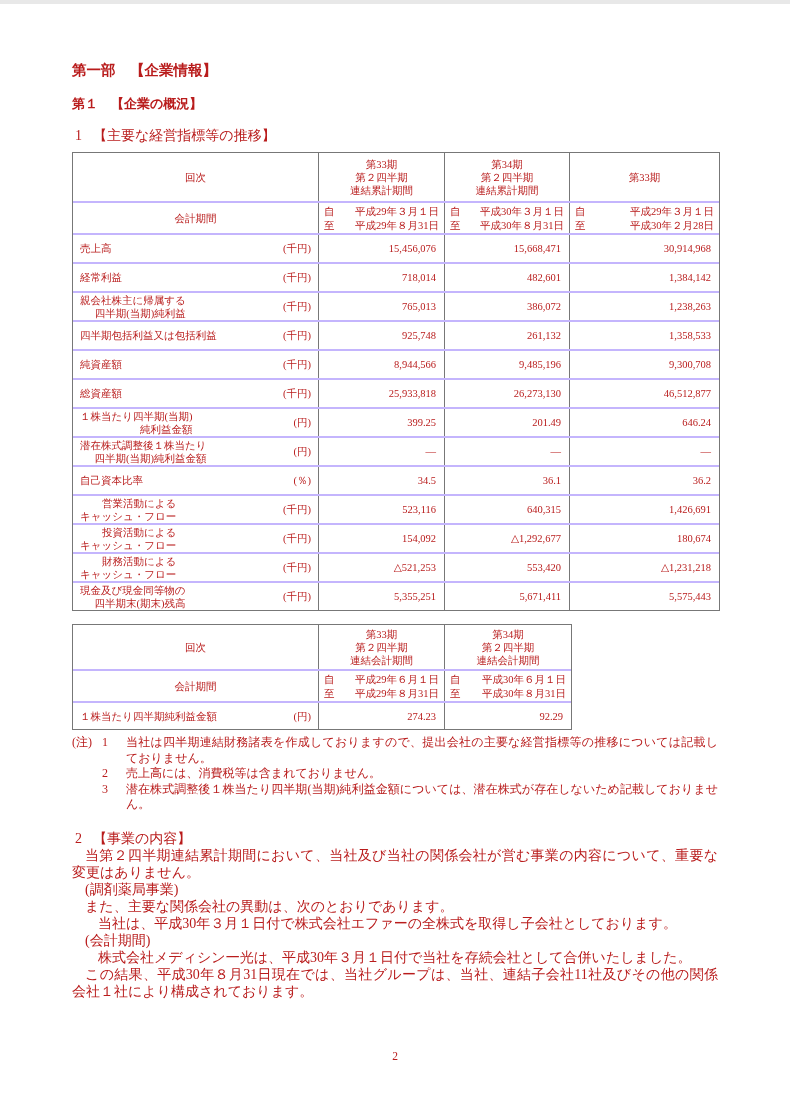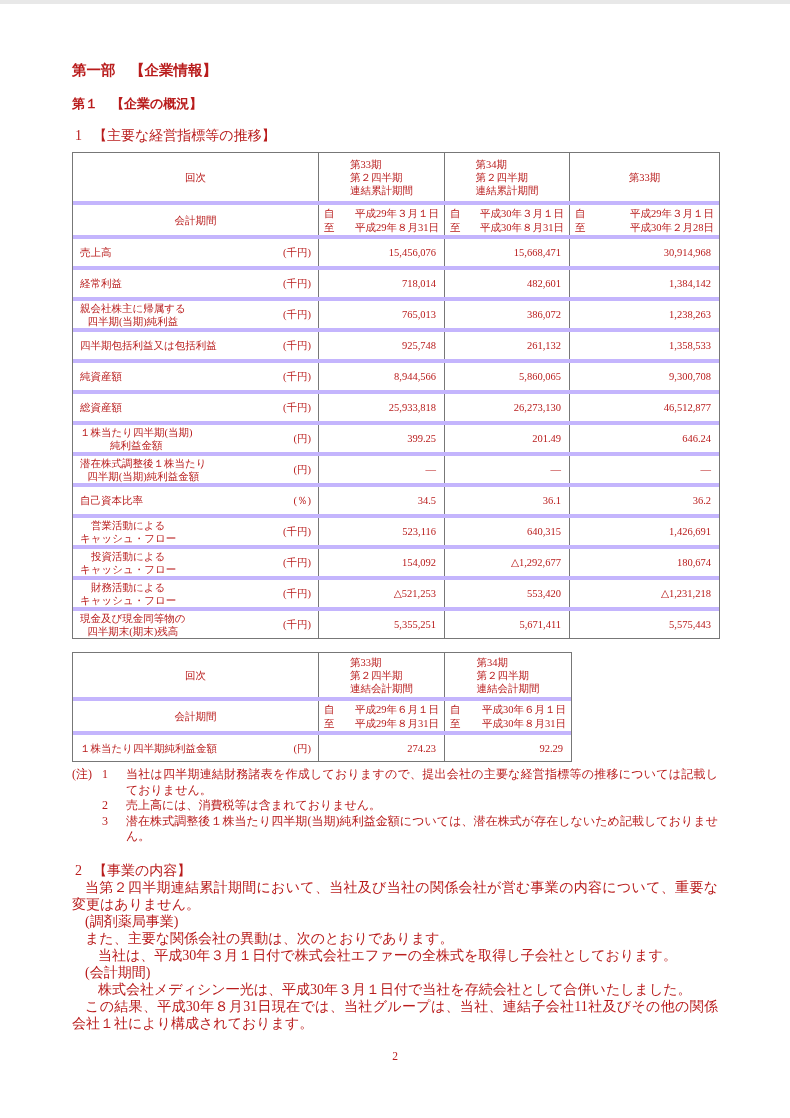--- a/index.html
+++ b/index.html
@@ -19,41 +19,41 @@
   .h-chapter { margin-top:16px; font-size:13px; font-weight:bold; line-height:18px; }
   .h-sec { margin-top:15px; font-size:14px; line-height:16px; }
   .h-sec .sec-no { display:inline-block; padding-left:3px; margin-right:11px; }
   .h-sec2 { margin-top:18px; }
 
   
   .tbl { border:1px solid #777; font-size:10.5px; line-height:13px; }
   .tbl1 { margin-top:8px; width:648px; box-sizing:border-box; }
   .tbl2 { margin-top:13px; width:500px; box-sizing:border-box; }
   .tr { display:flex; }
-  .tr + .tr { border-top:4px solid #c4b5fd; }
+  .tr + .tr { border-top:2px solid #c4b5fd; }
   .td { box-sizing:border-box; flex:none; }
   .td + .td { border-left:1px solid #777; }
 
   .tbl1 .c0 { width:245px; }
   .tbl1 .c1 { width:126px; }
   .tbl1 .c2 { width:125px; }
   .tbl1 .c3 { width:150px; }
   .tbl2 .c0 { width:245px; }
   .tbl2 .c1 { width:126px; }
   .tbl2 .c2 { width:127px; }
 
   .tbl1 .hdr { height:48px; }
   .tbl2 .hdr { height:44px; }
   .acct { height:30px; }
   .tbl1 .data { height:27px; }
   .tbl2 .data { height:26px; }
 
-  .center-cell { display:flex; align-items:center; justify-content:center; white-space:pre-line; }
+  .center-cell { display:flex; align-items:center; justify-content:center; text-align:center; white-space:pre-line; }
   .label-cell { display:flex; align-items:center; justify-content:space-between; padding:0 7px; }
-  .label-cell .lbl { white-space:pre-line; text-align:center; }
+  .label-cell .lbl { white-space:pre-line; text-align:right; }
   .num-cell { display:flex; align-items:center; justify-content:flex-end; padding-right:8px; }
   .date-cell { display:flex; flex-direction:column; justify-content:center; row-gap:1px; padding:0 5px; }
   .date-line { display:flex; justify-content:space-between; }
 
   
   .notes { margin-top:5px; font-size:12px; line-height:15.5px; }
   .note-row { display:flex; }
   .note-marker { flex:none; width:30px; }
   .note-no { flex:none; width:15px; margin-right:9px; text-align:left; }
   .note-text { flex:1; text-align:justify; }
@@ -163,21 +163,21 @@
         <div class="td c1 num-cell">925,748</div>
         <div class="td c2 num-cell">261,132</div>
         <div class="td c3 num-cell">1,358,533</div>
       </div>
       <div class="tr data">
         <div class="td c0 label-cell">
             <span class="lbl">純資産額</span>
             <span class="unit">(千円)</span>
           </div>
         <div class="td c1 num-cell">8,944,566</div>
-        <div class="td c2 num-cell">5,860,065</div>
+        <div class="td c2 num-cell">9,485,196</div>
         <div class="td c3 num-cell">9,300,708</div>
       </div>
       <div class="tr data">
         <div class="td c0 label-cell">
             <span class="lbl">総資産額</span>
             <span class="unit">(千円)</span>
           </div>
         <div class="td c1 num-cell">25,933,818</div>
         <div class="td c2 num-cell">26,273,130</div>
         <div class="td c3 num-cell">46,512,877</div>

